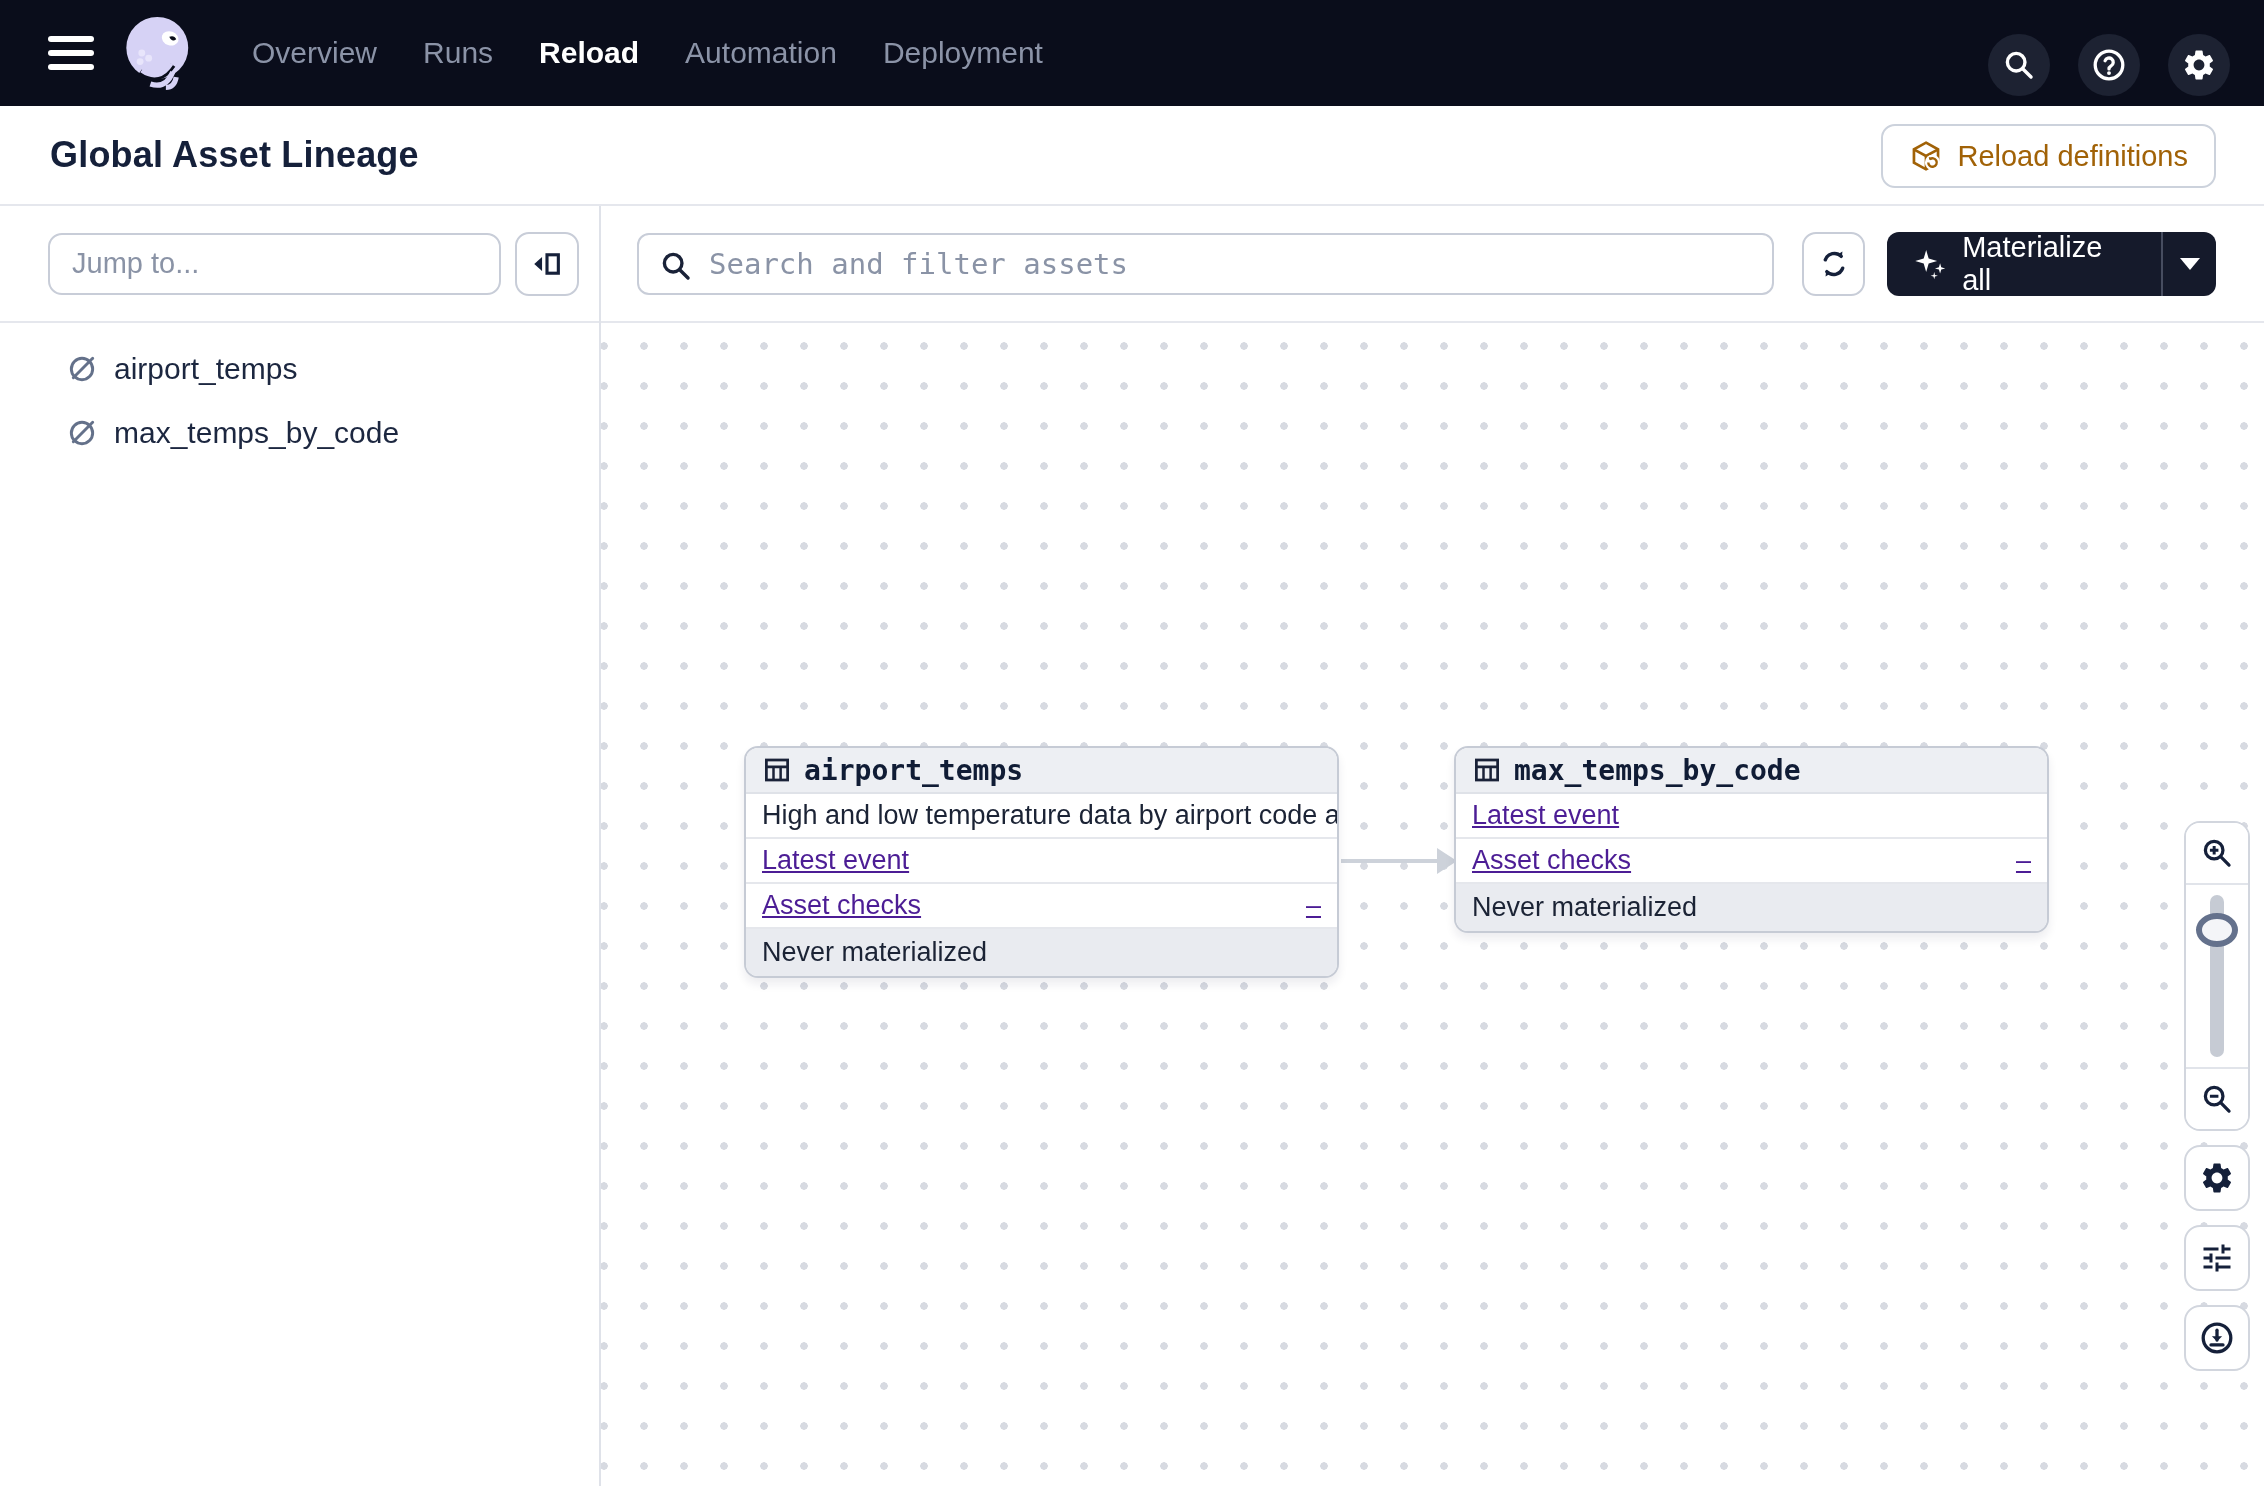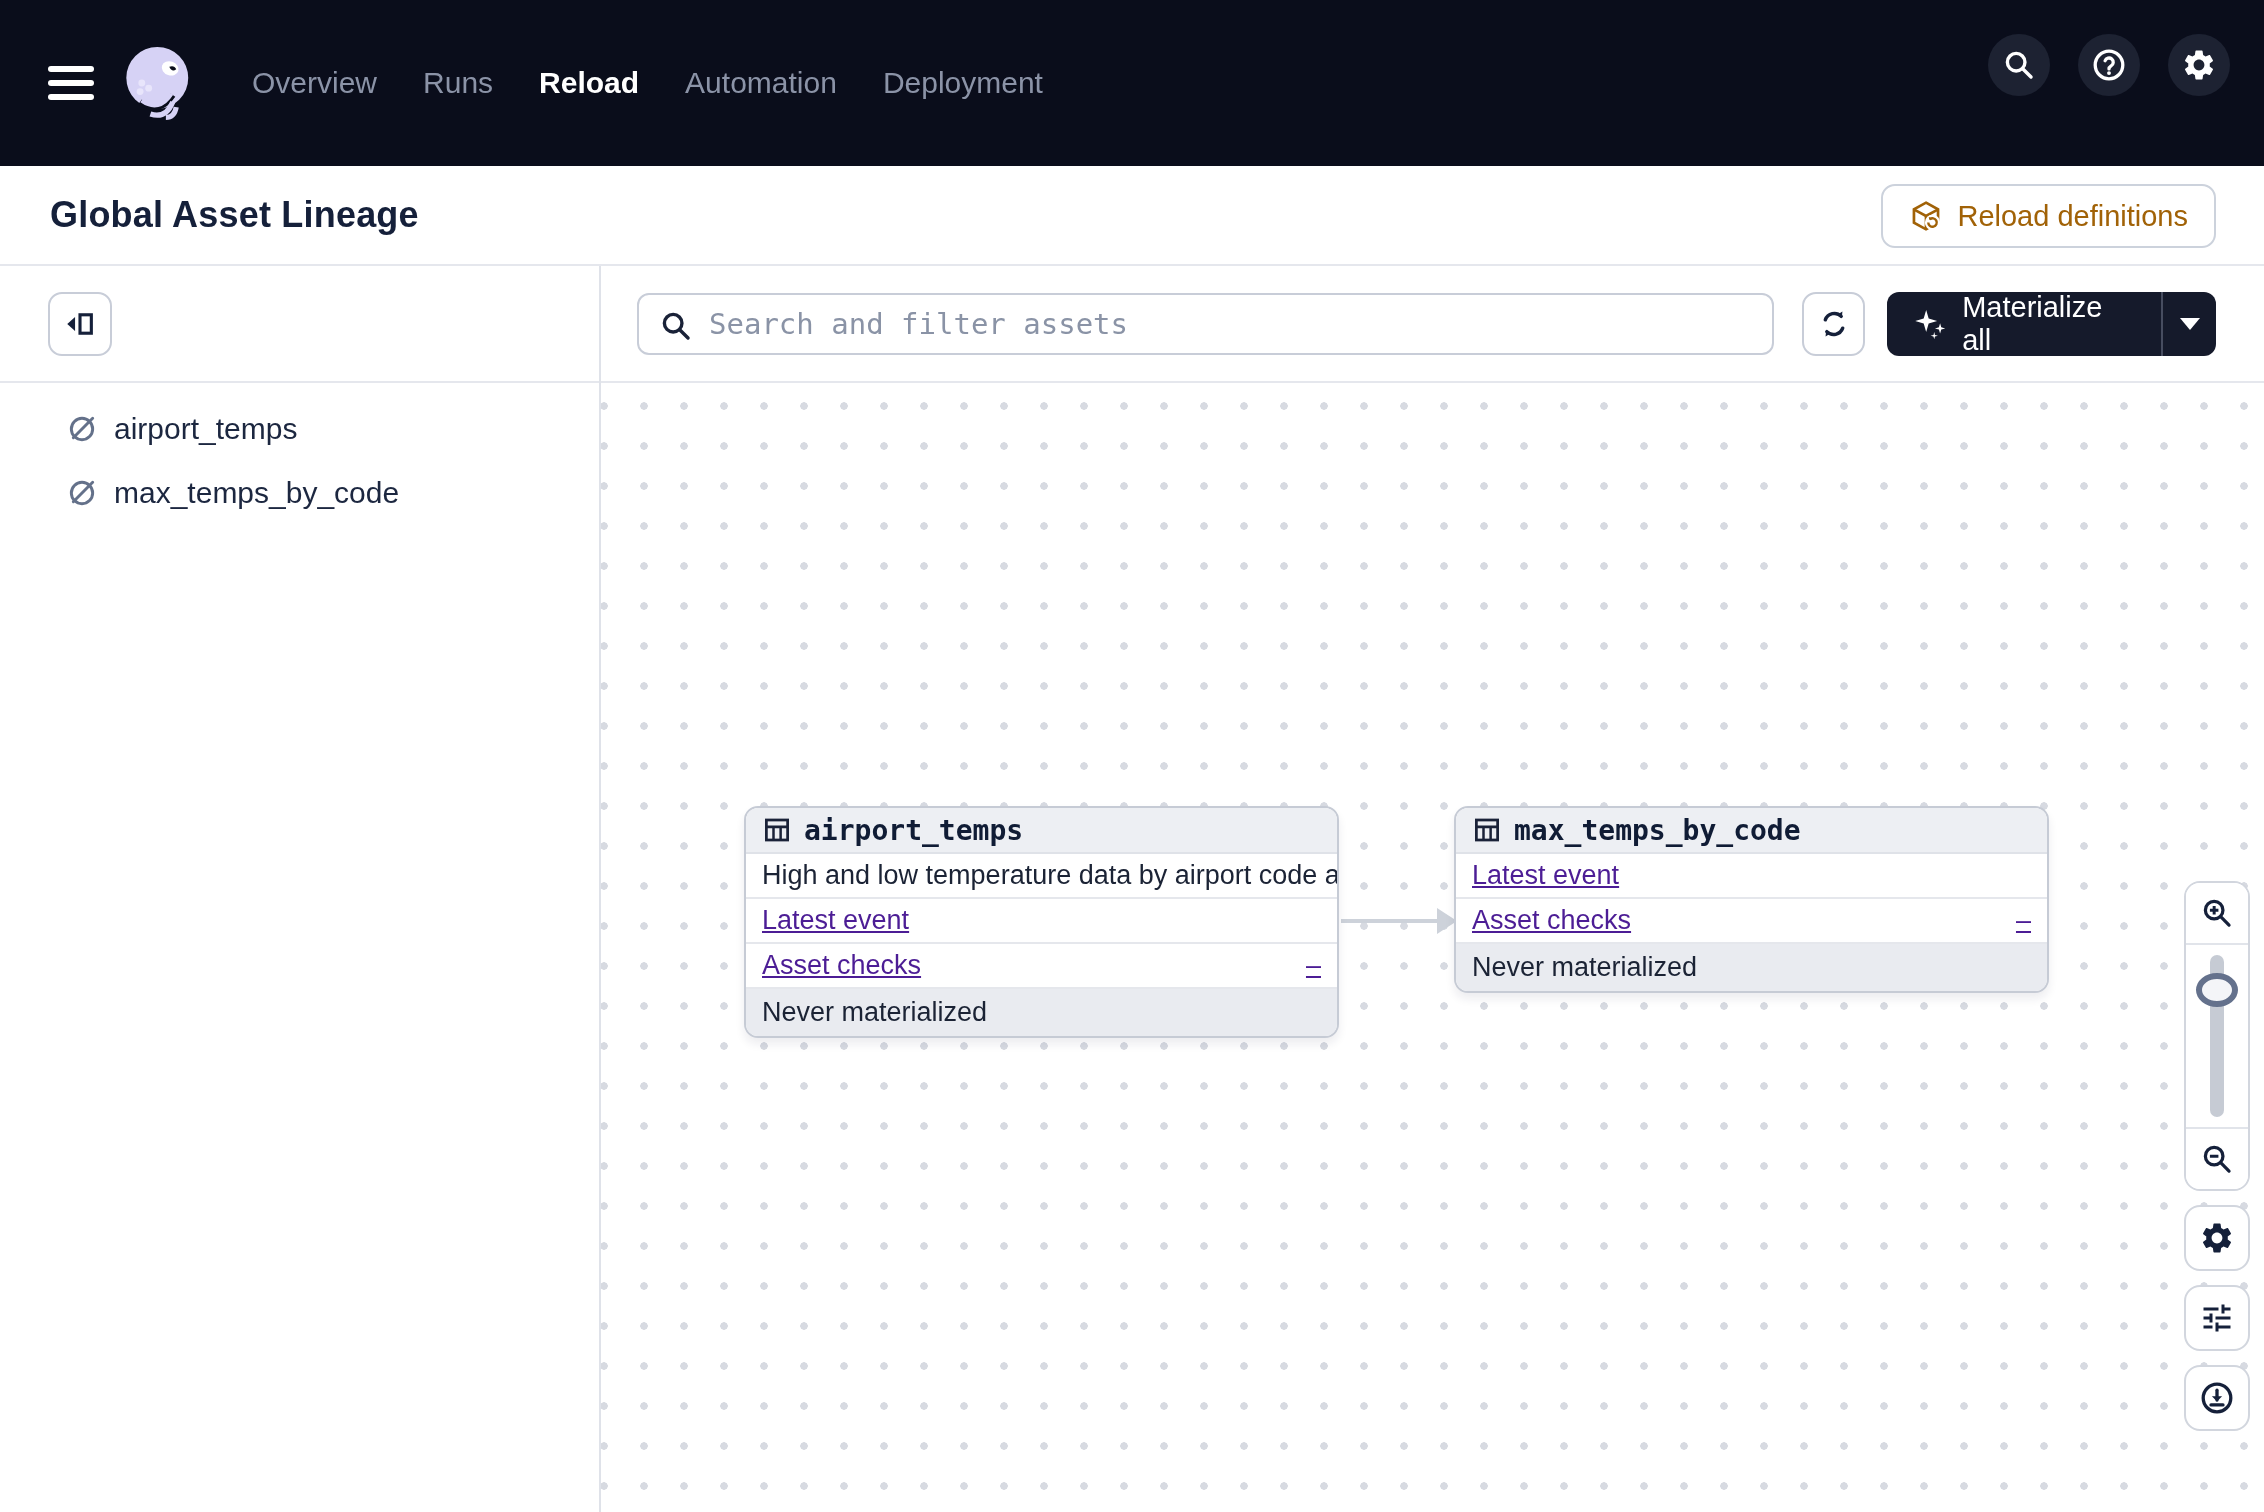--- a/index.html
+++ b/index.html
@@ -1,20 +1,20 @@
 <!DOCTYPE html>
 <html><head>
 <meta charset="utf-8">
 <style>
   * { margin:0; padding:0; box-sizing:border-box; }
   html,body { width:2264px; height:1512px; overflow:hidden; background:#fff;
     font-family:"Liberation Sans", sans-serif; color:#1a2238; }
 
   
-  .topnav { position:relative; height:166px; background:#0a0d1b; display:flex; align-items:center; }
+  .topnav { position:relative; height:106px; background:#0a0d1b; display:flex; align-items:center; }
   .hamburger { margin-left:48px; width:46px; cursor:pointer; }
   .hamburger span { display:block; width:46px; height:6px; background:#fff; border-radius:3px; margin:8px 0; }
   .logo { width:86px; height:86px; margin-left:22px; }
   .nav-items { display:flex; align-items:center; gap:46px; margin-left:50px; }
   .nav-item { font-size:30px; color:#8b93a7; cursor:pointer; }
   .nav-item.active { color:#ffffff; font-weight:700; }
   .nav-right { position:absolute; right:34px; top:0; height:130px; display:flex; align-items:center; gap:28px; }
   .nav-icon-btn { width:62px; height:62px; border-radius:50%; background:#1d2232; display:flex; align-items:center; justify-content:center; color:#fff; cursor:pointer; }
 
   
@@ -137,20 +137,21 @@
       <path d="M13.9 12.6 l.6 2.2 2.1-.7z" fill="currentColor"></path>
     </svg>
     <span>Reload definitions</span>
   </button>
 </div>
 
 <div class="content">
 
   <div class="sidebar">
     <div class="side-toolbar">
+      <input class="jump-input" placeholder="Jump to..." style="">
       <button class="collapse-btn">
         <svg width="34" height="34" viewBox="0 0 24 24">
           <path d="M8.5 7 L8.5 17 L3 12 Z" fill="currentColor"></path>
           <rect x="12" y="5.5" width="8" height="13" fill="none" stroke="currentColor" stroke-width="2.2"></rect>
         </svg>
       </button>
     </div>
     <div class="asset-list">
       <div class="asset-list-item">
         <svg class="slash" width="32" height="32" viewBox="0 0 24 24">

